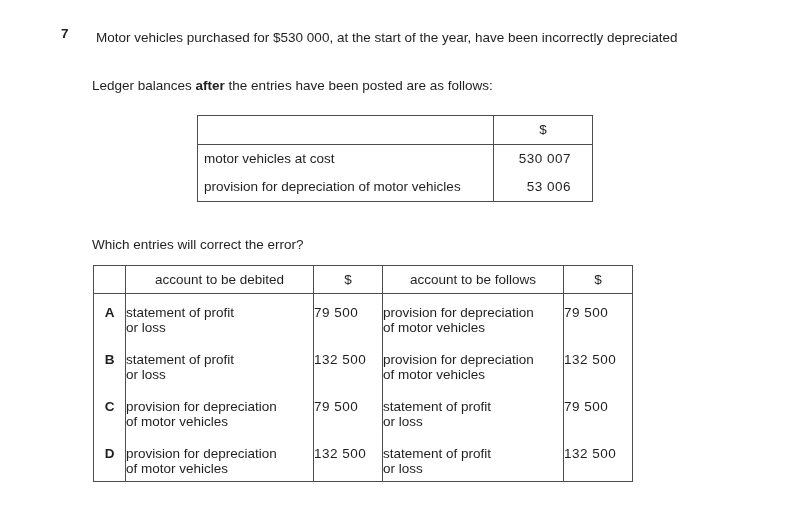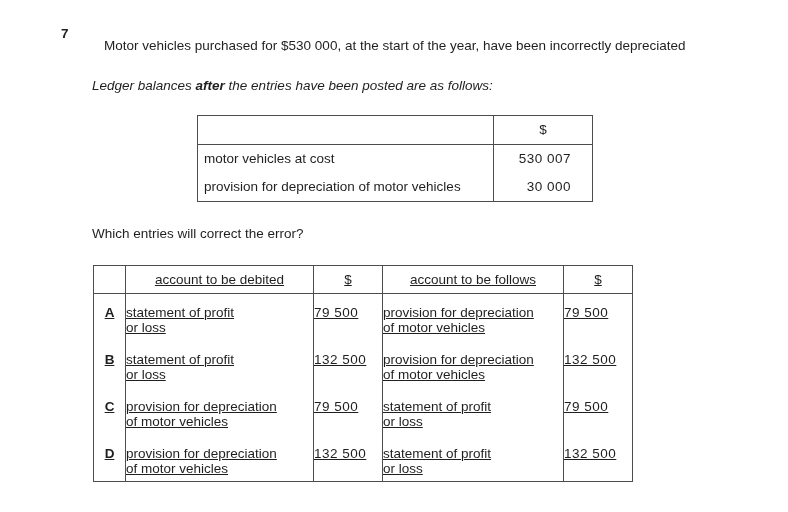--- a/index.html
+++ b/index.html
@@ -10,41 +10,41 @@
     background: var(--bg, #ffffff);
     color: var(--fg, #1f1f1f);
     font-family: "Liberation Sans", "DejaVu Sans", sans-serif;
     font-size: 13.5px;
     line-height: 20px;
     overflow: hidden;
   }
   .abs { position: absolute; white-space: nowrap; }
   .q-num { left: 61px; top: 24px; font-weight: bold; }
   .q-text { left: 92px; top: 24px; }
-  .ledger-intro { left: 92px; top: 76px; font-style: italic; }
-  .prompt { left: 92px; top: 224px; }
+  .ledger-intro { left: 92px; top: 76px; }
+  .prompt { left: 92px; top: 235px; }
   b.inline-bold { font-weight: bold; }
 
   table { border-collapse: collapse; table-layout: fixed; }
 
   
   .t1 { position: absolute; left: 197px; top: 115px; border: 1.5px solid var(--bc, #4d4d4d); }
   .t1 th, .t1 td { padding: 0; font-weight: normal; overflow: hidden; }
   .t1 col.c-acct { width: 296px; }
   .t1 col.c-amt  { width: 99px; }
   .t1 thead tr { height: 29px; }
   .t1 tbody tr { height: 28.5px; margin-left: 15px; }
   .t1 th, .t1 td { border-left: 1.5px solid var(--bc, #4d4d4d); }
   .t1 th:first-child, .t1 td:first-child { border-left: none; }
   .t1 thead th { border-bottom: 1.5px solid var(--bc, #4d4d4d); text-align: center; vertical-align: middle; }
   .t1 .lbl { text-align: left; padding-left: 6px; vertical-align: middle; white-space: nowrap; }
   .t1 .amt { text-align: right; padding-right: 21px; vertical-align: middle; letter-spacing: 0.5px; }
 
   
-  .t2 { position: absolute; left: 93px; top: 265px; border: 1.5px solid var(--bc, #4d4d4d); text-decoration: underline; }
+  .t2 { position: absolute; left: 93px; top: 265px; border: 1.5px solid var(--bc, #4d4d4d); }
   .t2 th, .t2 td { padding: 0; font-weight: normal; overflow: hidden; }
   .t2 col.c-letter { width: 32px; }
   .t2 col.c-debit  { width: 188px; }
   .t2 col.c-damt   { width: 69px; }
   .t2 col.c-credit { width: 181px; }
   .t2 col.c-camt   { width: 69px; }
   .t2 thead tr { height: 28px; }
   .t2 tbody tr { height: 47px; }
   .t2 th, .t2 td { border-left: 1.5px solid var(--bc, #4d4d4d); }
   .t2 th:first-child, .t2 td:first-child { border-left: none; }
@@ -54,21 +54,21 @@
   .t2 .amt    { vertical-align: top; padding-top: 11px; line-height: 15px; padding-right: 8px; letter-spacing: 0.5px; }
 </style>
 </head>
 <body>
 
 <div class="page" style="--bg: #ffffff; --fg: #1f1f1f; --bc: #4d4d4d;">
 
   <div class="abs q-num">7</div>
 
   <div class="abs q-text">
-    <p style="margin:12px">Motor vehicles purchased for $530 000, at the start of the year, have been incorrectly depreciated</p>
+    <p style="margin:4px">Motor vehicles purchased for $530 000, at the start of the year, have been incorrectly depreciated</p>
   </div>
 
   <p class="abs ledger-intro" style="margin:0"><span>Ledger balances </span><b class="inline-bold">after</b><span> the entries have been posted are as follows:</span></p>
 
   <table class="t1">
     <colgroup>
         <col class="c-acct">
         <col class="c-amt">
       </colgroup>
     <thead>
@@ -77,21 +77,21 @@
         <th>$</th>
       </tr>
     </thead>
     <tbody>
       <tr>
         <td class="lbl">motor vehicles at cost</td>
         <td class="amt">530 007</td>
       </tr>
       <tr>
         <td class="lbl">provision for depreciation of motor vehicles</td>
-        <td class="amt">30 000</td>
+        <td class="amt">53 006</td>
       </tr>
     </tbody>
   </table>
 
   <p class="abs prompt" style="margin:0">Which entries will correct the error?</p>
 
   <table class="t2">
     <colgroup>
         <col class="c-letter">
         <col class="c-debit">

